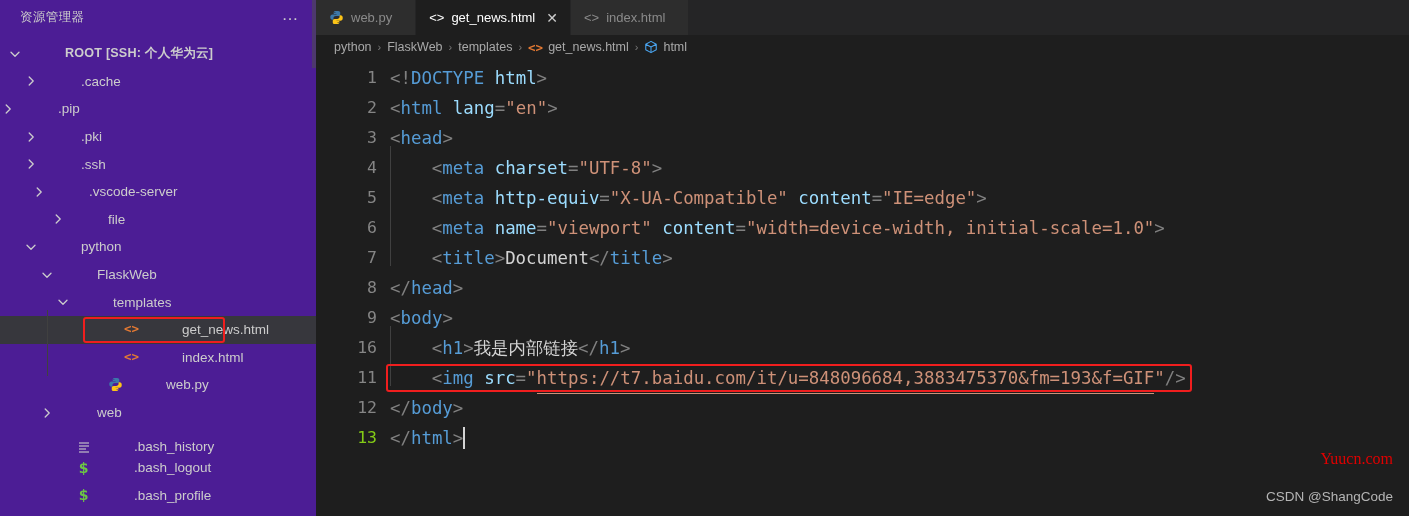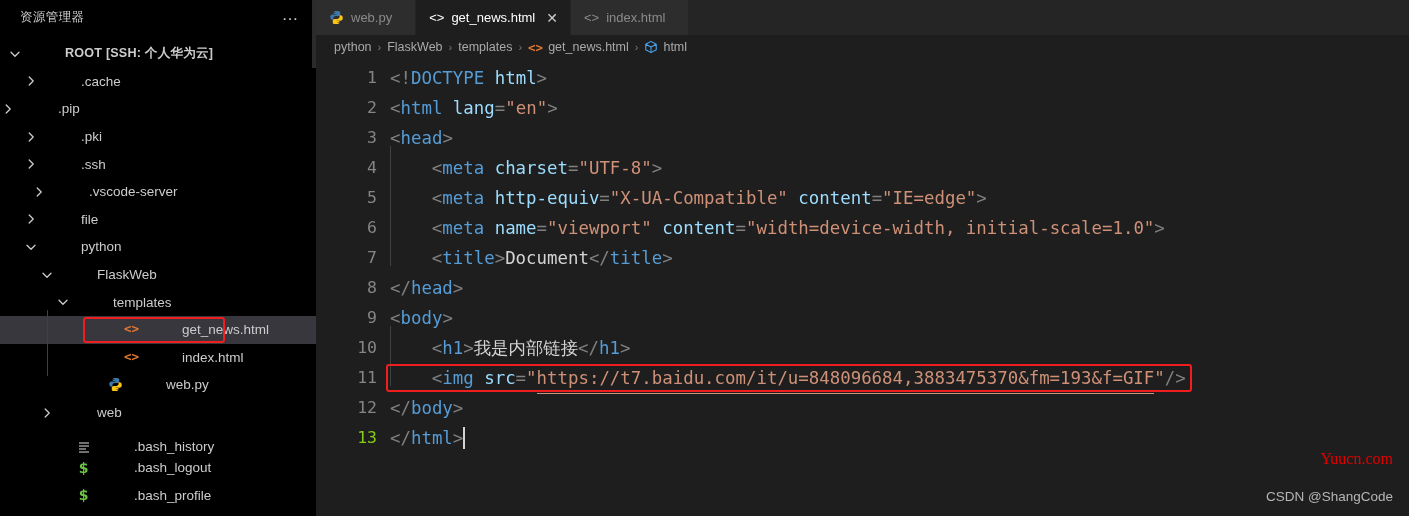--- a/index.html
+++ b/index.html
@@ -7,21 +7,21 @@
     width: 1409px; height: 516px;
     background: #1e1e1e;
     font-family: "Liberation Sans", sans-serif;
     overflow: hidden;
   }
   #root { position: relative; width: 1409px; height: 516px; display: flex; }
 
   
   #sidebar {
     width: 316px; height: 516px;
-    background: #000000;
+    background: #4c1d95;
     position: relative;
     flex: 0 0 316px;
     overflow: hidden;
   }
   .side-header {
     height: 35px;
     display: flex; align-items: center; justify-content: space-between;
     padding: 0 16px 0 20px;
     color: #bbbbbb;
     font-size: 11.5px;
@@ -204,21 +204,21 @@
           <span class="lbl">.ssh</span>
         </div>
         <div class="row" style="padding-left: 31px;">
           <span class="chev">
             <svg width="16" height="16" viewBox="0 0 16 16">
               <path fill="none" stroke="#cccccc" stroke-width="1.3" stroke-linecap="round" stroke-linejoin="round" d="M6.2 4 L10.2 8 L6.2 12"></path>
             </svg>
           </span>
           <span class="lbl">.vscode-server</span>
         </div>
-        <div class="row" style="padding-left: 23px;">
+        <div class="row" style="padding-left: 23px; margin-left: 27px;">
           <span class="chev">
             <svg width="16" height="16" viewBox="0 0 16 16">
               <path fill="none" stroke="#cccccc" stroke-width="1.3" stroke-linecap="round" stroke-linejoin="round" d="M6.2 4 L10.2 8 L6.2 12"></path>
             </svg>
           </span>
           <span class="lbl">file</span>
         </div>
         <div class="row" style="padding-left: 23px;">
           <span class="chev">
             <svg width="16" height="16" viewBox="0 0 16 16">
@@ -352,21 +352,21 @@
     <div id="code">
         <div class="cline"><div class="gutter">1</div><div class="ctext" style="padding-left: 0px;"><span class="t-punct">&lt;!</span><span class="t-tag">DOCTYPE</span><span class="t-attr"> html</span><span class="t-punct">&gt;</span></div></div>
         <div class="cline"><div class="gutter">2</div><div class="ctext" style="padding-left: 0px;"><span class="t-punct">&lt;</span><span class="t-tag">html</span><span class="t-txt"> </span><span class="t-attr">lang</span><span class="t-punct">=</span><span class="t-val">"en"</span><span class="t-punct">&gt;</span></div></div>
         <div class="cline"><div class="gutter">3</div><div class="ctext" style="padding-left: 0px;"><span class="t-punct">&lt;</span><span class="t-tag">head</span><span class="t-punct">&gt;</span></div></div>
         <div class="cline"><div class="gutter">4</div><div class="ctext" style="padding-left: 41.8px;"><div class="ig" style="left: 0px;"></div><span class="t-punct">&lt;</span><span class="t-tag">meta</span><span class="t-txt"> </span><span class="t-attr">charset</span><span class="t-punct">=</span><span class="t-val">"UTF-8"</span><span class="t-punct">&gt;</span></div></div>
         <div class="cline"><div class="gutter">5</div><div class="ctext" style="padding-left: 41.8px;"><div class="ig" style="left: 0px;"></div><span class="t-punct">&lt;</span><span class="t-tag">meta</span><span class="t-txt"> </span><span class="t-attr">http-equiv</span><span class="t-punct">=</span><span class="t-val">"X-UA-Compatible"</span><span class="t-txt"> </span><span class="t-attr">content</span><span class="t-punct">=</span><span class="t-val">"IE=edge"</span><span class="t-punct">&gt;</span></div></div>
         <div class="cline"><div class="gutter">6</div><div class="ctext" style="padding-left: 41.8px;"><div class="ig" style="left: 0px;"></div><span class="t-punct">&lt;</span><span class="t-tag">meta</span><span class="t-txt"> </span><span class="t-attr">name</span><span class="t-punct">=</span><span class="t-val">"viewport"</span><span class="t-txt"> </span><span class="t-attr">content</span><span class="t-punct">=</span><span class="t-val">"width=device-width, initial-scale=1.0"</span><span class="t-punct">&gt;</span></div></div>
         <div class="cline"><div class="gutter">7</div><div class="ctext" style="padding-left: 41.8px;"><div class="ig" style="left: 0px;"></div><span class="t-punct">&lt;</span><span class="t-tag">title</span><span class="t-punct">&gt;</span><span class="t-txt">Document</span><span class="t-punct">&lt;/</span><span class="t-tag">title</span><span class="t-punct">&gt;</span></div></div>
         <div class="cline"><div class="gutter">8</div><div class="ctext" style="padding-left: 0px;"><span class="t-punct">&lt;/</span><span class="t-tag">head</span><span class="t-punct">&gt;</span></div></div>
         <div class="cline"><div class="gutter">9</div><div class="ctext" style="padding-left: 0px;"><span class="t-punct">&lt;</span><span class="t-tag">body</span><span class="t-punct">&gt;</span></div></div>
-        <div class="cline"><div class="gutter">10</div><div class="ctext" style="padding-left: 41.8px;"><div class="ig" style="left: 0px;"></div><span class="t-punct">&lt;</span><span class="t-tag">h1</span><span class="t-punct">&gt;</span><span class="t-txt">我是内部链接</span><span class="t-punct">&lt;/</span><span class="t-tag">h1</span><span class="t-punct">&gt;</span></div></div>
+        <div class="cline"><div class="gutter">16</div><div class="ctext" style="padding-left: 41.8px;"><div class="ig" style="left: 0px;"></div><span class="t-punct">&lt;</span><span class="t-tag">h1</span><span class="t-punct">&gt;</span><span class="t-txt">我是内部链接</span><span class="t-punct">&lt;/</span><span class="t-tag">h1</span><span class="t-punct">&gt;</span></div></div>
         <div class="cline"><div class="gutter">11</div><div class="ctext" style="padding-left: 41.8px;"><div class="ig" style="left: 0px;"></div><span class="t-punct">&lt;</span><span class="t-tag">img</span><span class="t-txt"> </span><span class="t-attr">src</span><span class="t-punct">=</span><span class="t-val">"</span><span class="t-link">https://t7.baidu.com/it/u=848096684,3883475370&amp;fm=193&amp;f=GIF</span><span class="t-val">"</span><span class="t-punct">/&gt;</span></div></div>
         <div class="cline"><div class="gutter">12</div><div class="ctext" style="padding-left: 0px;"><span class="t-punct">&lt;/</span><span class="t-tag">body</span><span class="t-punct">&gt;</span></div></div>
         <div class="cline active"><div class="gutter">13</div><div class="ctext" style="padding-left: 0px;"><span class="t-punct">&lt;/</span><span class="t-tag">html</span><span class="t-punct">&gt;</span><span class="caret"></span></div></div>
       </div>
     <div id="img-redbox" style="left: 70px; top: 363.5px; width: 805.75px; height: 28px;"></div>
     <div id="wm-yuucn">Yuucn.com</div>
     <div id="wm-csdn">CSDN @ShangCode</div>
   </div>
 </div>
 

